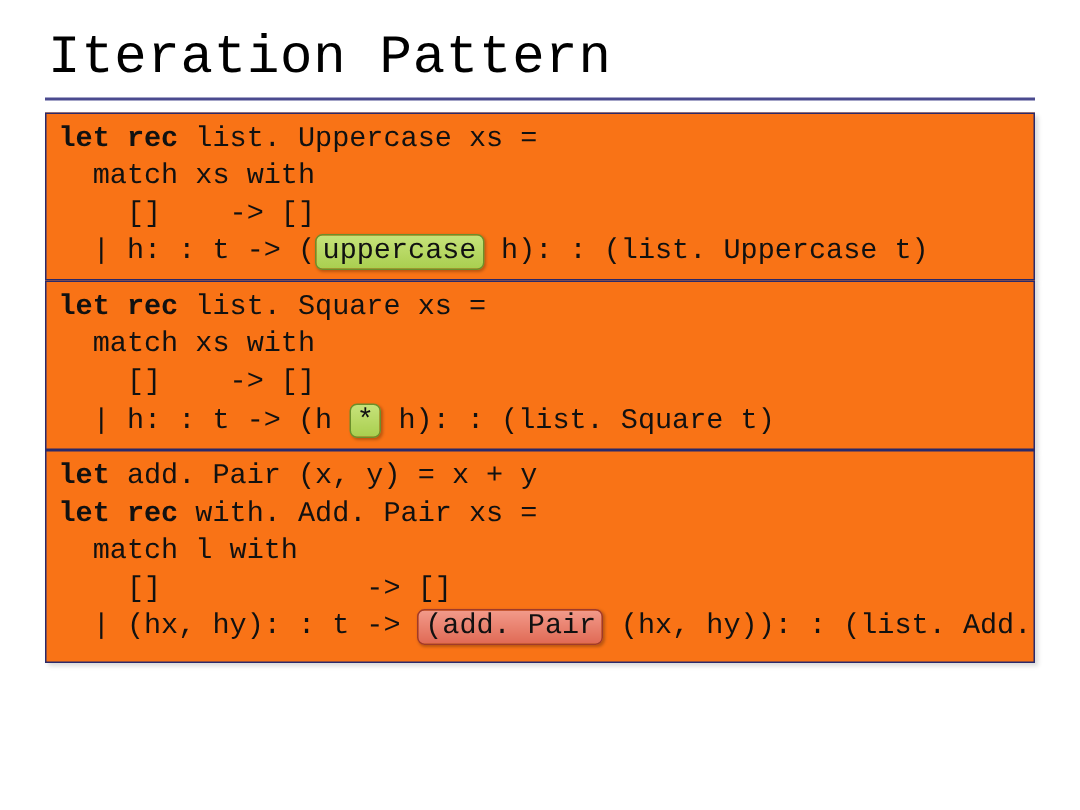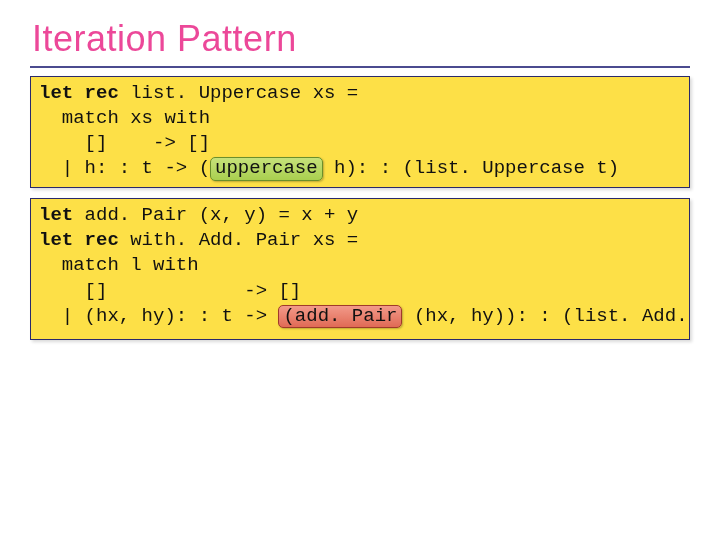--- a/index.html
+++ b/index.html
@@ -13,36 +13,36 @@
   }
   .slide {
     box-sizing: border-box;
     width: 720px;
     height: 540px;
     padding: 18px 30px 20px 30px;
     position: relative;
   }
   .title {
     font-size: 36px;
-    color: #ec4899;
+    color: #000000;
     font-weight: 400;
     margin: 0 0 6px 2px;
     letter-spacing: 0.5px;
+    font-family: Liberation Mono, monospace;
   }
   .rule {
     height: 0;
     border: 0;
     border-top: 2px solid #4b4b8f;
     margin: 0 0 8px 0;
   }
   .codebox {
     border: 1.5px solid #2a2a6b;
-    background: #fde047;
+    background: #f97316;
     padding: 4px 8px 6px 8px;
-    margin-bottom: 10px;
     font-family: "Courier New", Courier, monospace;
     font-size: 19px;
     line-height: 1.32;
     white-space: pre;
     color: #111;
     box-shadow: 2px 2px 3px rgba(0,0,0,0.15);
     overflow: hidden;
   }
   .codebox.tall {
     min-height: 130px;
@@ -73,20 +73,24 @@
 <div class="slide">
 
   <div class="title">Iteration Pattern</div>
   <hr class="rule">
 
   <div class="codebox"><span class="kw">let rec </span><span>list. Uppercase</span><span> xs =</span>
 <span>  match xs with</span>
 <span>    []    -&gt; []</span>
 <span>  | h: : t -&gt; (</span><span class="hl-green">uppercase</span><span> h): : (list. Uppercase t)</span></div>
 
+  <div class="codebox"><span class="kw">let rec </span><span>list. Square</span><span> xs =</span>
+<span>  match xs with</span>
+<span>    []    -&gt; []</span>
+<span>  | h: : t -&gt; (h </span><span class="hl-green">*</span><span> h): : (list. Square t)</span></div>
 
   <div class="codebox tall"><span class="kw">let </span><span>add. Pair</span><span> (x, y) = x + y</span>
 <span class="kw">let rec </span><span>with. Add. Pair</span><span> xs =</span>
 <span>  match l with</span>
 <span>    []            -&gt; []</span>
 <span>  | (hx, hy): : t -&gt; </span><span class="hl-red">(add. Pair</span><span> (hx, hy)): : (list. Add. Pair t)</span></div>
 
 </div>
 
 </body></html>

